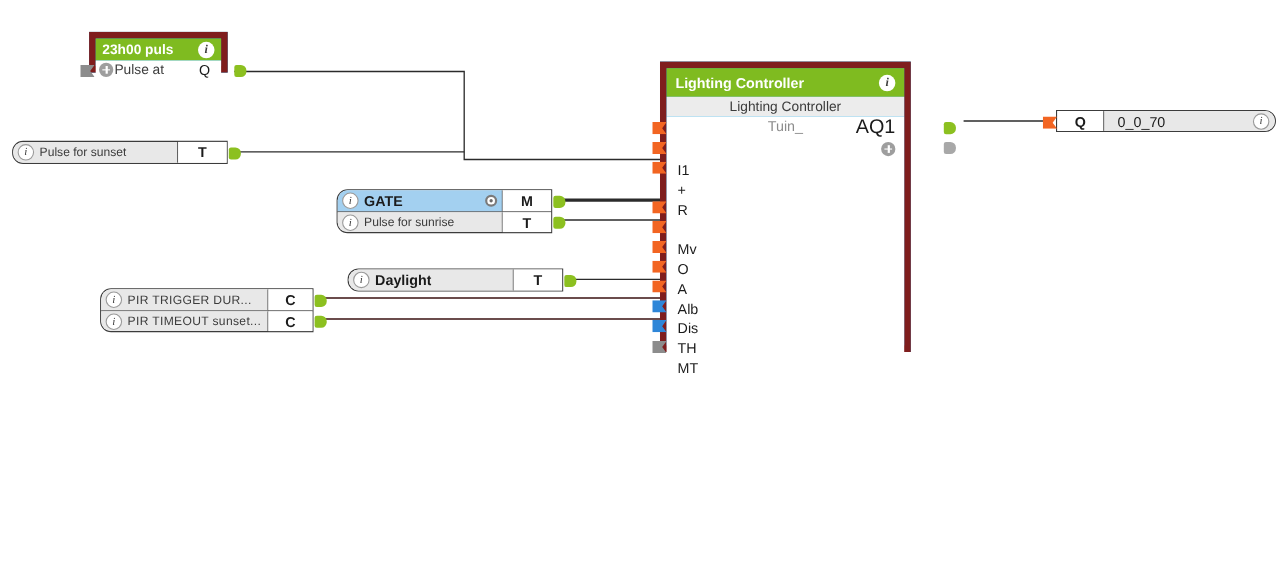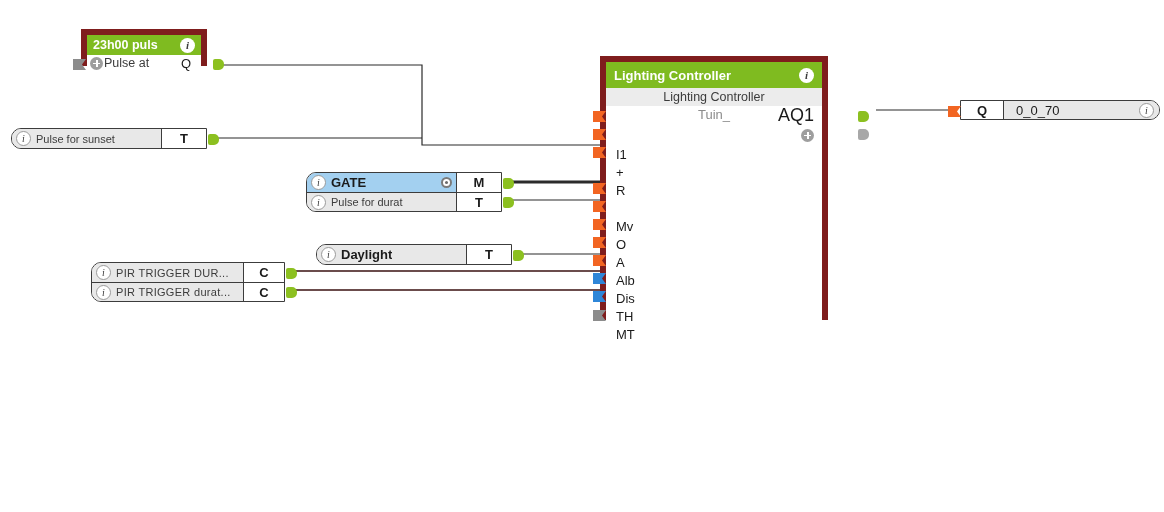--- a/index.html
+++ b/index.html
@@ -357,21 +357,21 @@
         <span class="info-outline">i</span>
         <span class="txt big">GATE</span>
         <span class="radio-dot" style="margin-left:auto;"></span>
       </div>
       <div class="pill-term">M</div>
     </div>
 
     <div class="pill-row">
       <div class="pill-name" style="border-radius:0 0 0 9px;">
         <span class="info-outline">i</span>
-        <span class="txt">Pulse for durat</span>
+        <span class="txt">Pulse for sunrise</span>
       </div>
       <div class="pill-term">T</div>
     </div>
 
     <div class="pin" style="left:196px; top:10px;">
       <span class="pin-green-round"></span>
     </div>
     <div class="pin" style="left:196px; top:29px;">
       <span class="pin-green-round"></span>
     </div>
@@ -396,21 +396,21 @@
       <div class="pill-name" style="border-radius:9px 0 0 0;">
         <span class="info-outline">i</span>
         <span class="txt" style="letter-spacing:0.3px;">PIR TRIGGER DUR...</span>
       </div>
       <div class="pill-term" style="width:40px;">C</div>
     </div>
 
     <div class="pill-row">
       <div class="pill-name" style="border-radius:0 0 0 9px;">
         <span class="info-outline">i</span>
-        <span class="txt" style="letter-spacing:0.3px;">PIR TRIGGER durat...</span>
+        <span class="txt" style="letter-spacing:0.3px;">PIR TIMEOUT sunset...</span>
       </div>
       <div class="pill-term" style="width:40px;">C</div>
     </div>
 
     <div class="pin" style="left:194px; top:10px;">
       <span class="pin-green-round"></span>
     </div>
     <div class="pin" style="left:194px; top:29px;">
       <span class="pin-green-round"></span>
     </div>

